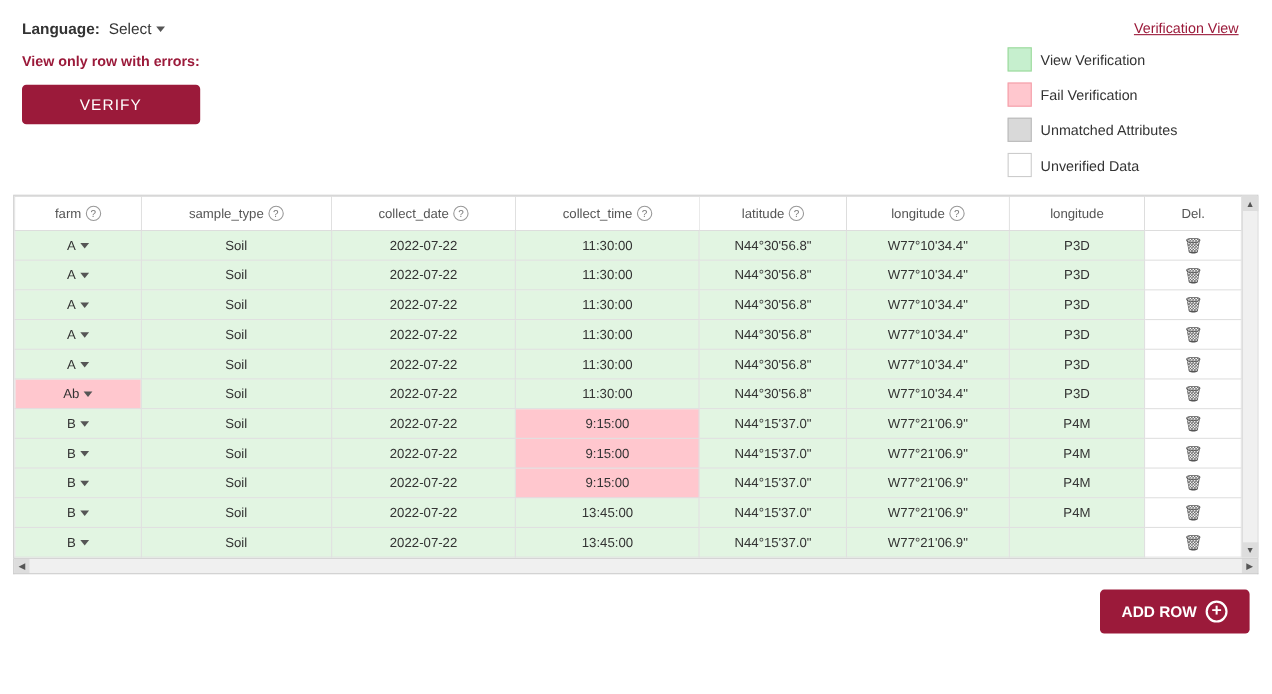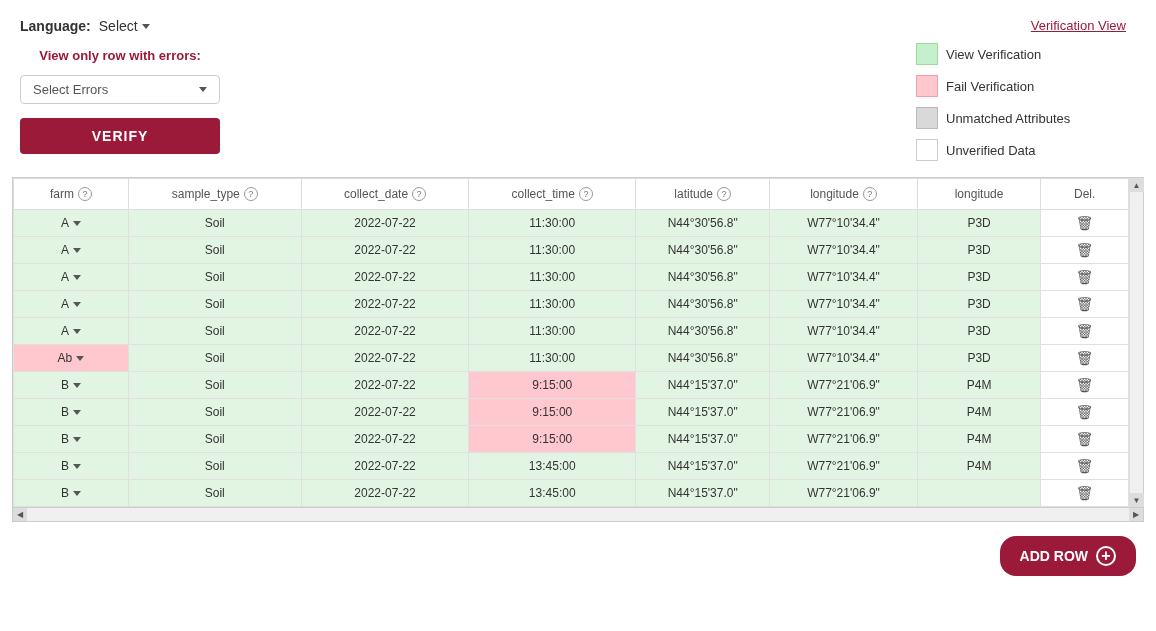--- a/index.html
+++ b/index.html
@@ -43,21 +43,20 @@
       width: 0; height: 0;
       border-left: 4px solid transparent;
       border-right: 4px solid transparent;
       border-top: 5px solid #555;
       display: inline-block;
     }
     .error-row {
       display: flex;
       align-items: center;
       gap: 12px;
-      flex-direction: column;
     }
     .error-label {
       font-weight: bold;
       font-size: 13px;
       color: #9b1a3a;
     }
     .select-errors {
       display: flex;
       align-items: center;
       justify-content: space-between;
@@ -69,21 +68,21 @@
       cursor: pointer;
       font-size: 13px;
       color: #555;
     }
     .verify-btn {
       background: #9b1a3a;
       color: #fff;
       border: none;
       padding: 10px 24px;
       font-size: 14px;
-      font-weight: bold;
+      font-weight: normal;
       border-radius: 4px;
       cursor: pointer;
       letter-spacing: 1px;
     }
     
     .legend {
       display: flex;
       flex-direction: column;
       gap: 10px;
       align-items: flex-start;
@@ -248,21 +247,21 @@
       justify-content: flex-end;
       padding: 14px 20px 10px 20px;
     }
     .add-row-btn {
       background: #9b1a3a;
       color: #fff;
       border: none;
       padding: 10px 20px;
       font-size: 14px;
       font-weight: bold;
-      border-radius: 16px;
+      border-radius: 4px;
       cursor: pointer;
       display: flex;
       align-items: center;
       gap: 8px;
       text-align: center;
     }
     .plus-circle {
       width: 20px;
       height: 20px;
       border-radius: 50%;
@@ -282,24 +281,20 @@
   <div class="top-left">
     <div class="language-row">
       <span class="language-label">Language:</span>
       <div class="language-dropdown">
         <span>Select</span>
         <span class="dropdown-arrow"></span>
       </div>
     </div>
     <div class="error-row">
       <span class="error-label">View only row with errors:</span>
-      <div class="select-errors">
-        <span>Select Errors</span>
-        <span class="dropdown-arrow"></span>
-      </div>
     </div>
     <button class="verify-btn">VERIFY</button>
   </div>
 
   <div class="legend">
     <span class="verification-rules-link">Verification View</span>
     <div class="legend-item">
       <div class="legend-swatch swatch-pass"></div>
       <span>View Verification</span>
     </div>

